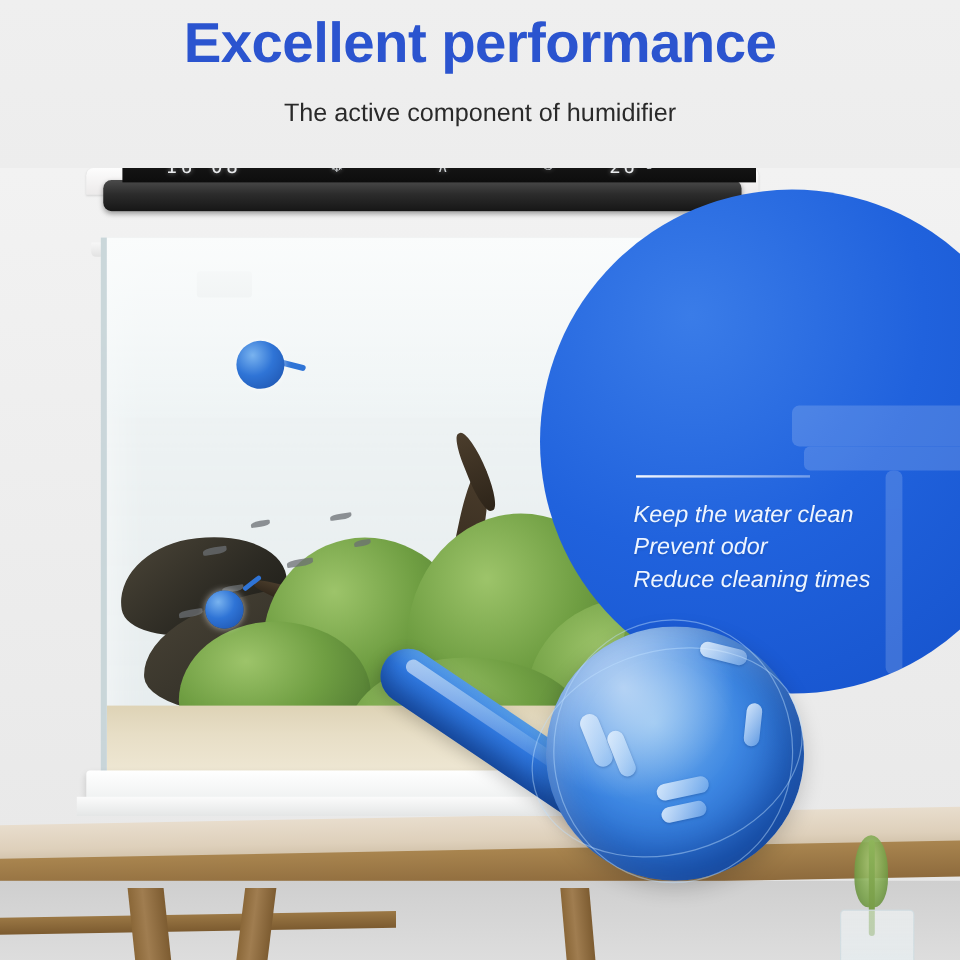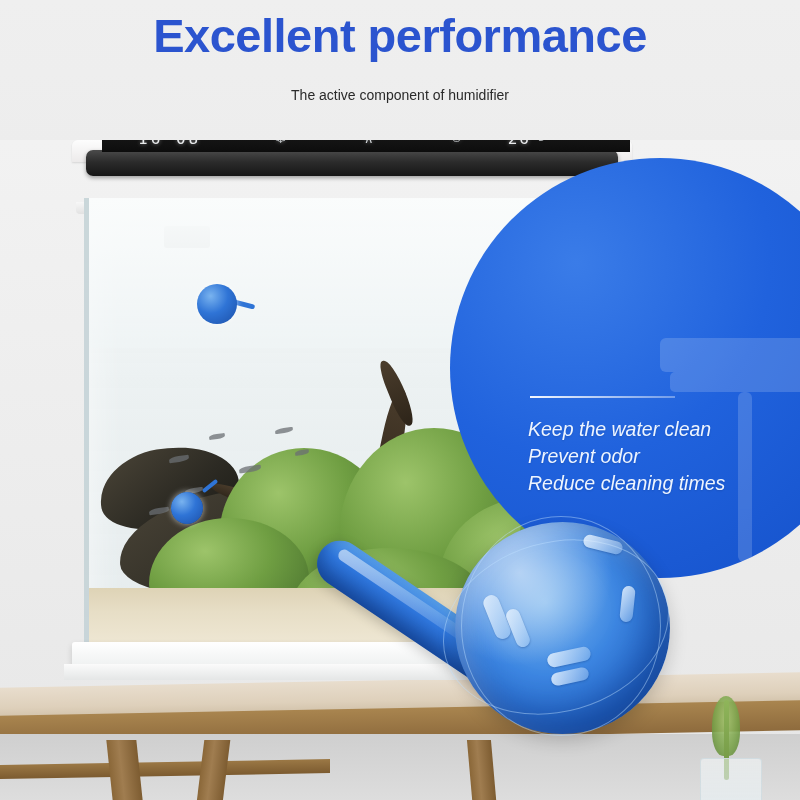--- a/index.html
+++ b/index.html
@@ -12,21 +12,21 @@
            background:linear-gradient(180deg,#efefef 0%,#eaeaea 45%,#e6e6e6 100%); }
 
   
   .headline {
     position:absolute; left:0; top:8px; width:800px; text-align:center;
     font-size:47px; font-weight:bold; letter-spacing:-0.5px;
     color:#2b54cf; white-space:nowrap;
   }
   .subtitle {
     position:absolute; left:0; top:82px; width:800px; text-align:center;
-    font-size:14px; line-height:26px; color:#2a2a2a; font-weight:500;
+    font-size:21px; line-height:26px; color:#2a2a2a; font-weight:500;
   }
 
   
   .scene { position:absolute; left:0; top:140px; width:800px; height:660px; overflow:hidden; }
 
   
   .wall { position:absolute; left:0; top:0; width:800px; height:560px;
           background:linear-gradient(180deg,#f2f2f2,#e9e9e9); }
 
   

